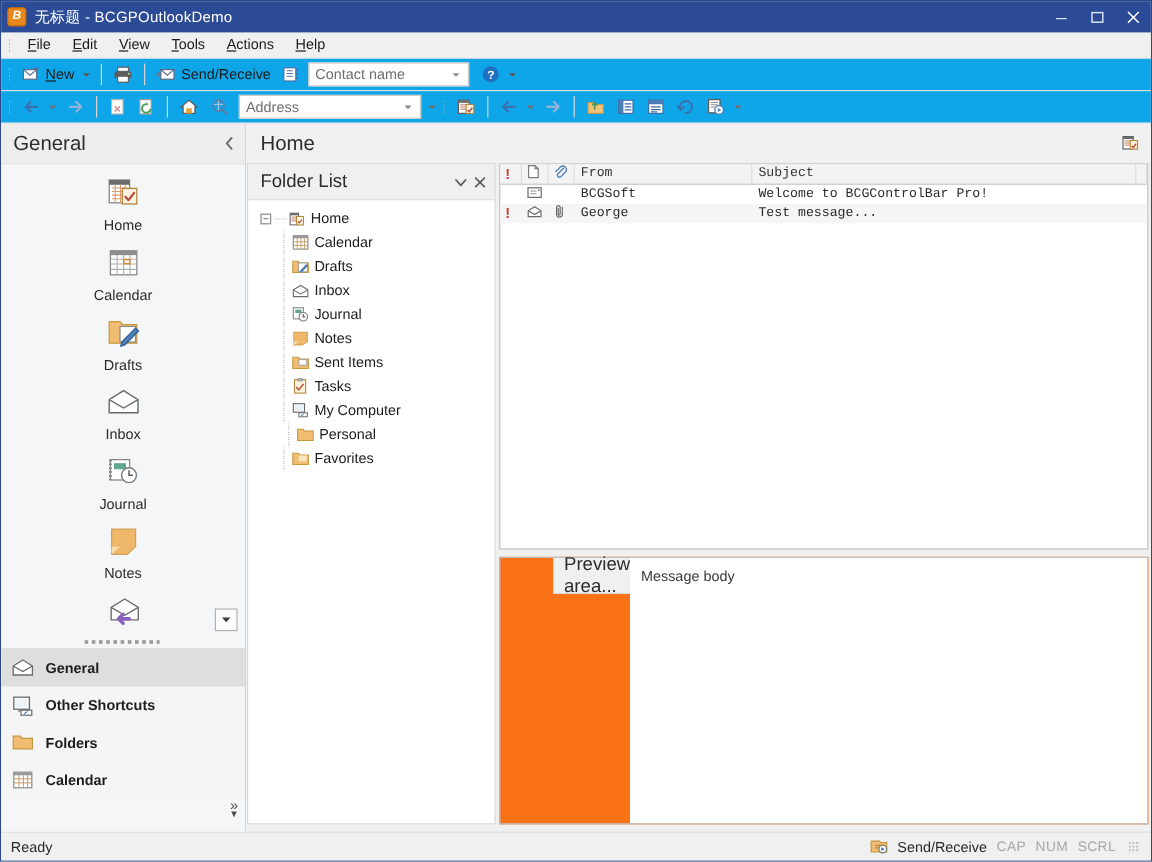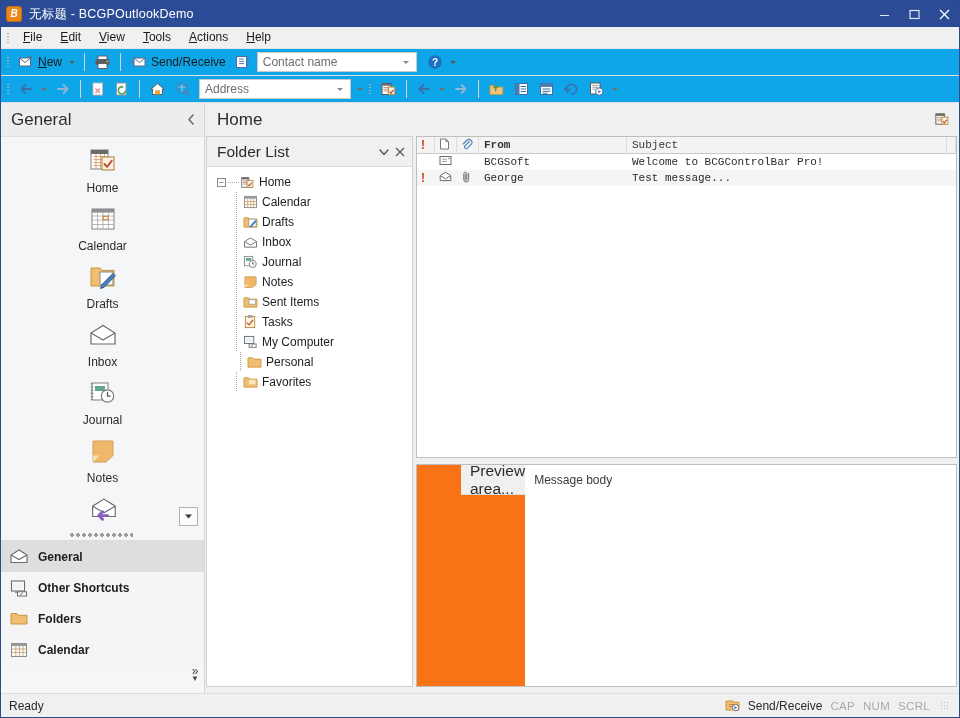--- a/index.html
+++ b/index.html
@@ -305,21 +305,21 @@
         <svg width="17" height="16" viewBox="0 0 17 16">
           <rect x="2.5" y="2.5" width="10" height="11" fill="#fff" stroke="#4a6ea9" stroke-width="1"></rect>
           <path d="M5 5 H10 M5 7.3 H10 M5 9.6 H10" stroke="#4a6ea9" stroke-width=".9"></path>
           <rect x="12.6" y="3.6" width="2" height="1.2" fill="#4a6ea9"></rect>
           <rect x="12.6" y="7.2" width="2" height="1.2" fill="#4a6ea9"></rect>
           <rect x="12.6" y="10.6" width="2" height="1.2" fill="#4a6ea9"></rect>
         </svg>
       </span>
     </div>
 
-    <div class="combo" style="width:160px;margin-left:2px;">
+    <div class="combo" style="width:134px;margin-left:2px;">
       <span class="ph">Contact name</span>
       <span class="cb-arrow"></span>
     </div>
 
     <div class="tb-btn icononly" style="margin-left:6px;">
       <span class="icon">
         <svg width="16" height="16" viewBox="0 0 16 16">
           <circle cx="8" cy="8" r="6.7" fill="#1d6fc0"></circle>
           <text x="8" y="11.6" font-size="10" font-family="Liberation Sans, sans-serif" font-weight="bold" fill="#fff" text-anchor="middle">?</text>
         </svg>
@@ -811,21 +811,21 @@
                     </svg>
                 </span>
               </div>
               <div class="hcell" style="width:22px;padding-left:4px;">
                 <span>
                   <svg width="12" height="12" viewBox="0 0 12 12">
                       <path d="M8.6 3.2 L4 7.8 a1.7 1.7 0 0 0 2.4 2.4 L10.4 6.2 a3 3 0 0 0 -4.2 -4.2 L2.2 6" stroke="#4a7db5" stroke-width="1.1" fill="none" stroke-linecap="round"></path>
                     </svg>
                 </span>
               </div>
-              <div class="hcell" style="width:148px;font-weight:bold;">From</div>
+              <div class="hcell" style="width:148px;">From</div>
               <div class="hcell" style="width:320px;">Subject</div>
               <div class="hcell" style="flex:1;"></div>
             </div>
 
             <div class="msg-row">
               <div class="mcell" style="width:18px;padding-left:4px;"></div>
               <div class="mcell" style="width:22px;padding-left:4px;">
                 <span>
                   <svg width="13" height="11" viewBox="0 0 13 11">
                     <rect x="1" y="1.5" width="11" height="8" fill="#fff" stroke="#6b6b6b" stroke-width="1"></rect>

